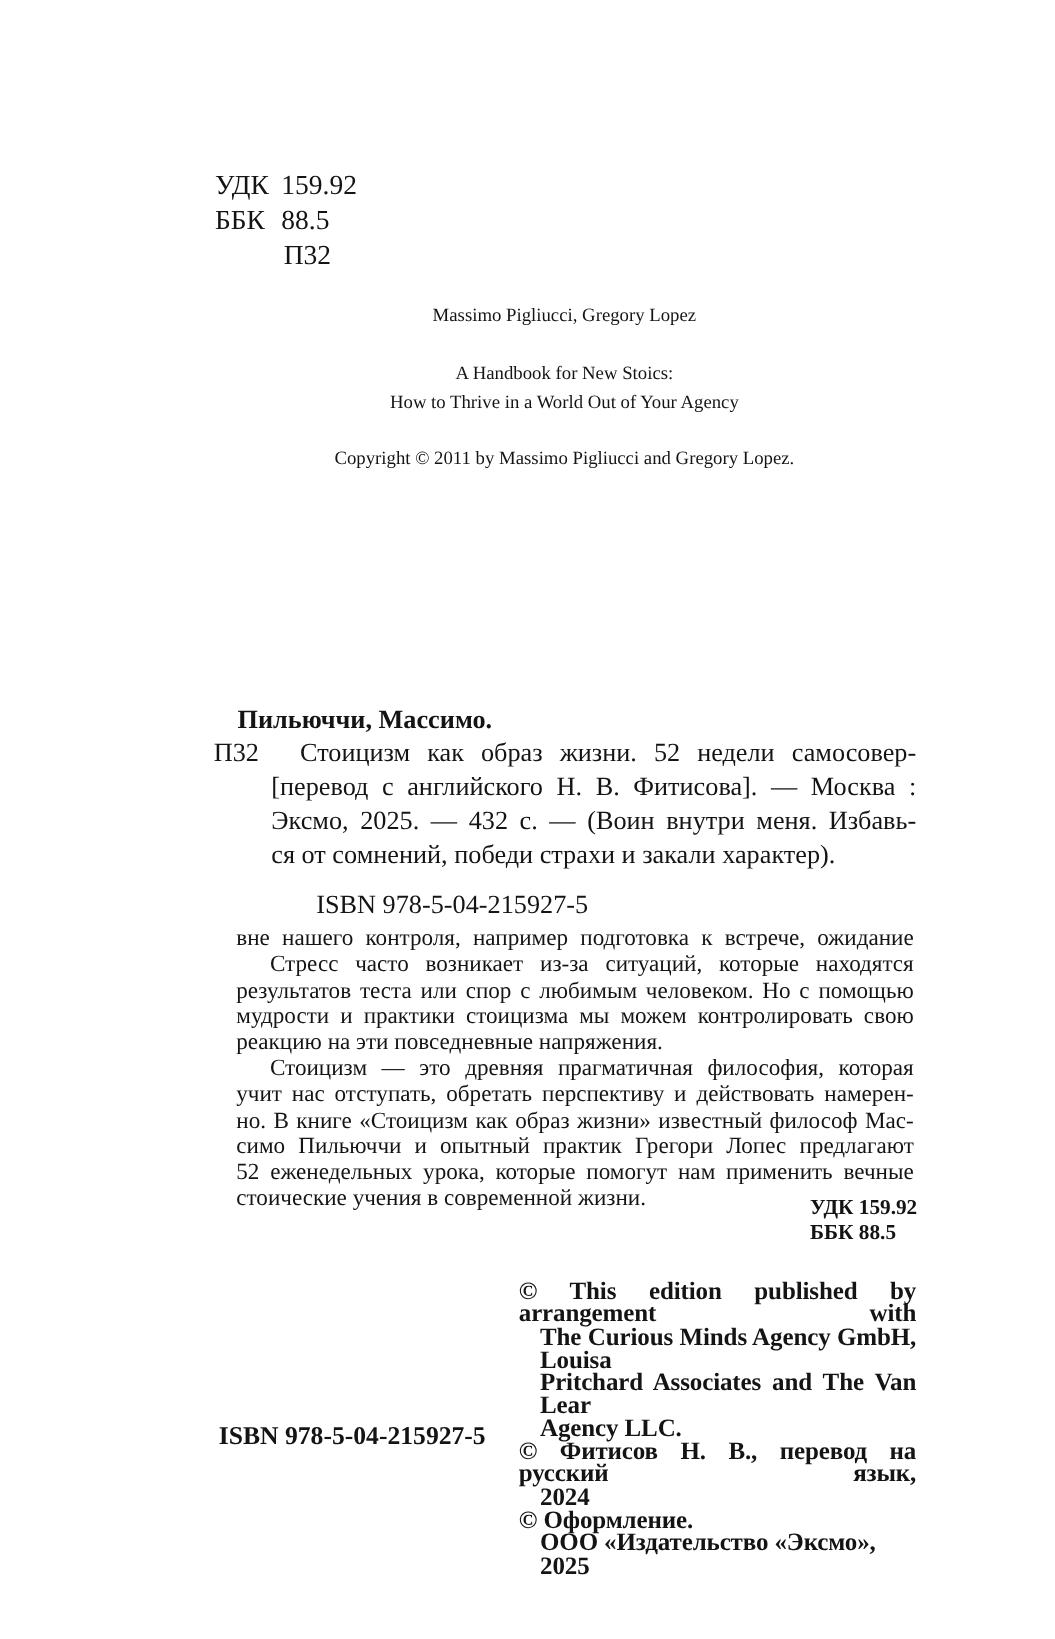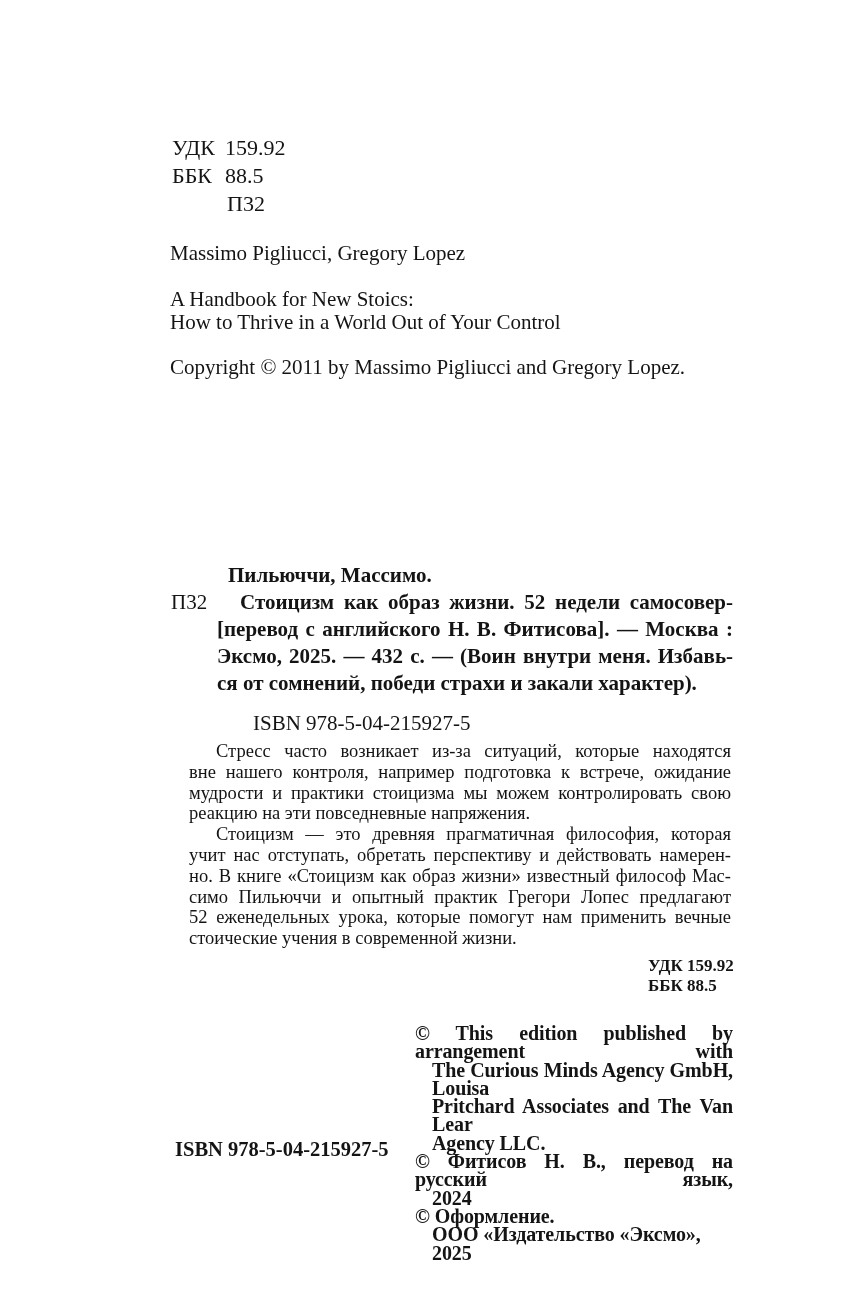--- a/index.html
+++ b/index.html
@@ -13,30 +13,30 @@
     overflow: hidden;
   }
   .blk { position: absolute; }
 
   
   .top-codes { left: 172px; top: 134px; font-size: 22px; line-height: 28px; }
   .top-codes .lbl { display: inline-block; width: 53px; }
   .top-codes .code-row { margin-left: 55px; }
 
   
-  .eng { left: 170px; width: 563px; font-size: 21px; line-height: 23px; }
+  .eng { left: 170px; width: 563px; text-align: center; font-size: 15px; line-height: 23px; }
   .eng-authors { top: 242px; }
   .eng-title { top: 288px; }
   .eng-copy { top: 355px; line-height: 24px; }
 
   
   .card { left: 170px; top: 562px; width: 563px; font-size: 21px; line-height: 27px; }
-  .card .author-hdr { margin-left: 58px; font-weight: bold; }
+  .card .author-hdr { margin-left: 20px; font-weight: bold; }
   .card .pcode { position: absolute; left: 1px; top: 27px; }
-  .card .desc { margin-left: 47px; width: 516px; font-weight: bold; }
+  .card .desc { margin-left: 47px; width: 516px; }
   .card .isbn { margin-left: 83px; margin-top: 13px; }
 
   
   .j { text-align: justify; text-align-last: justify; }
   .ind { text-indent: 23px; }
 
   
   .annot { left: 189px; top: 741px; width: 542px; font-size: 18.5px; line-height: 20.8px; }
   .annot .ind { text-indent: 27px; }
 
@@ -57,42 +57,43 @@
 
   <div class="blk top-codes">
     <div><span class="lbl">УДК</span><span>159.92</span></div>
     <div><span class="lbl">ББК</span><span>88.5</span></div>
     <div class="code-row">П32</div>
   </div>
 
   <div class="blk eng eng-authors">Massimo Pigliucci, Gregory Lopez</div>
   <div class="blk eng eng-title">
     <div>A Handbook for New Stoics:</div>
-    <div>How to Thrive in a World Out of Your Control</div>
+    <div>How to Thrive in a World Out of Your Agency</div>
   </div>
   <div class="blk eng eng-copy">
     <div>Copyright © 2011 by Massimo Pigliucci and Gregory Lopez.</div>
   </div>
 
   <div class="blk card">
     <div class="author-hdr">Пильюччи, Массимо.</div>
     <div class="pcode">П32</div>
     <div class="desc">
       <div class="j ind">Стоицизм как образ жизни. 52 недели самосовер-</div>
       <div class="j">[перевод с английского Н. В. Фитисова]. — Москва :</div>
       <div class="j">Эксмо, 2025. — 432 с. — (Воин внутри меня. Избавь-</div>
       <div>ся от сомнений, победи страхи и закали характер).</div>
     </div>
     <div class="isbn">ISBN 978-5-04-215927-5</div>
   </div>
 
   <div class="blk annot">
     <div>
+      <div class="j">вне нашего контроля, например подготовка к встрече, ожидание</div>
       <div class="j ind">Стресс часто возникает из-за ситуаций, которые находятся</div>
-      <div class="j">вне нашего контроля, например подготовка к встрече, ожидание</div>
+      <div class="j">результатов теста или спор с любимым человеком. Но с помощью</div>
       <div class="j">мудрости и практики стоицизма мы можем контролировать свою</div>
       <div>реакцию на эти повседневные напряжения.</div>
     </div>
     <div>
       <div class="j ind">Стоицизм — это древняя прагматичная философия, которая</div>
       <div class="j">учит нас отступать, обретать перспективу и действовать намерен-</div>
       <div class="j">но. В книге «Стоицизм как образ жизни» известный философ Мас-</div>
       <div class="j">симо Пильюччи и опытный практик Грегори Лопес предлагают</div>
       <div class="j">52 еженедельных урока, которые помогут нам применить вечные</div>
       <div>стоические учения в современной жизни.</div>

